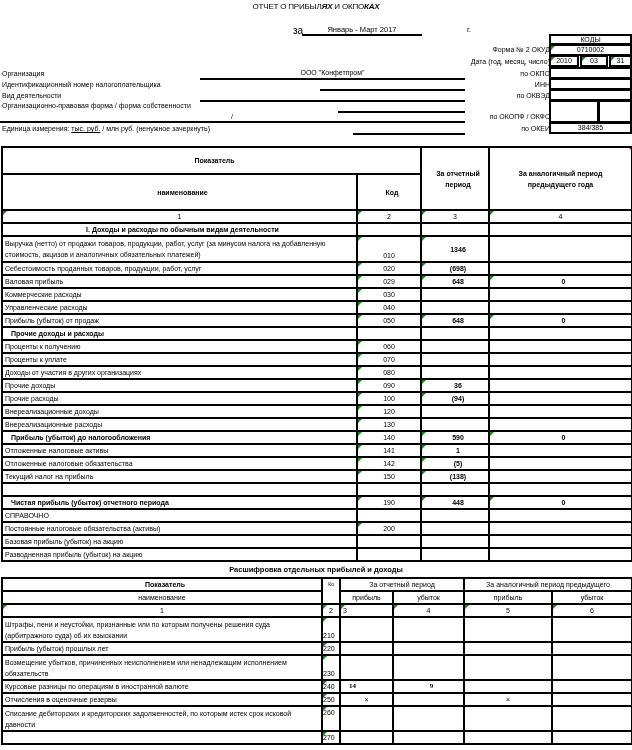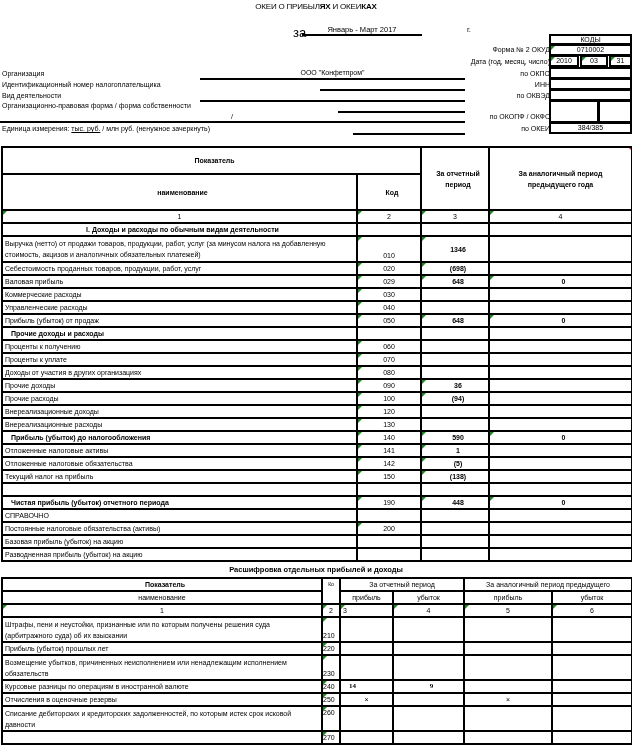--- a/index.html
+++ b/index.html
@@ -1,21 +1,21 @@
 <!DOCTYPE html>
 <html><head>
 <meta charset="utf-8">
 <style>
   html, body { margin: 0; padding: 0; background: #ffffff; }
   body { width: 632px; height: 750px; position: relative; overflow: hidden;
          font-family: "Liberation Sans", sans-serif; font-size: 7.5px; color: #000; }
   .abs { position: absolute; }
   .title { top: 2px; left: 0; width: 632px; text-align: center; font-size: 8px; letter-spacing: -0.2px; }
-  .title b { font-weight: bold; }
-  .period-lbl { top: 25px; left: 293px; font-size: 13px; }
+  .title b { font-weight: bold; font-style: italic; }
+  .period-lbl { top: 25px; left: 293px; font-size: 10px; }
   .period-val { top: 25px; left: 302px; width: 120px; text-align: center; border-bottom: 2px solid #000; font-size: 7.5px; height: 9px; }
   .period-g { top: 25px; left: 467px; font-size: 7.5px; }
   .cbox { position: absolute; border: 2px solid #000; background: #fff; text-align: center; font-size: 7px; line-height: 8px; box-sizing: border-box; }
   .tick::before { content: ""; position: absolute; left: 0; top: 0; border-top: 4px solid #1a8a1a; border-right: 4px solid transparent; }
   .rlabel { position: absolute; right: 82px; font-size: 7px; text-align: right; white-space: nowrap; }
   .llabel { position: absolute; left: 2px; font-size: 7px; white-space: nowrap; }
   .uline { position: absolute; height: 2px; background: #000; }
   table { border-collapse: collapse; table-layout: fixed; }
   td, th { border: 2px solid #000; padding: 0 2px; font-size: 7px; font-weight: normal; overflow: hidden; white-space: nowrap; position: relative; box-sizing: border-box; }
   .main { position: absolute; left: 1px; top: 146px; width: 630px; }
@@ -24,21 +24,21 @@
   .b { font-weight: bold; padding-left: 8px; }
   .wrap { white-space: normal; line-height: 11px; }
   .sec-title { position: absolute; left: 0; top: 565px; width: 632px; text-align: center; font-weight: bold; font-size: 7.5px; }
   .dec { position: absolute; left: 1px; top: 577px; width: 630px; }
   .dec td { height: 12px; line-height: 11px; }
   .corner-red { position: absolute; right: 0; top: 146px; border-top: 5px solid #d01010; border-left: 5px solid transparent; }
 </style>
 </head>
 <body>
 
-<div class="abs title"><span>ОКЕИ О ПРИБЫЛ</span><b>ЯХ</b><span> И ОКЕИ</span><b>КАХ</b></div>
+<div class="abs title"><span>ОТЧЕТ О ПРИБЫЛ</span><b>ЯХ</b><span> И ОКПО</span><b>КАХ</b></div>
 
 <div class="abs period-lbl">за</div>
 <div class="abs period-val">Январь - Март 2017</div>
 <div class="abs period-g">г.</div>
 
 <div class="cbox" style="left:549px; top:34px; width:83px; height:11px;">КОДЫ</div>
 <div class="rlabel" style="top:46px;">Форма № 2 ОКУД</div>
 <div class="cbox tick" style="left:549px; top:44px; width:83px; height:12px;">0710002</div>
 <div class="rlabel" style="top:58px;">Дата (год, месяц, число)</div>
 <div class="cbox tick" style="left:549px; top:55px; width:30px; height:12px;">2010</div>

